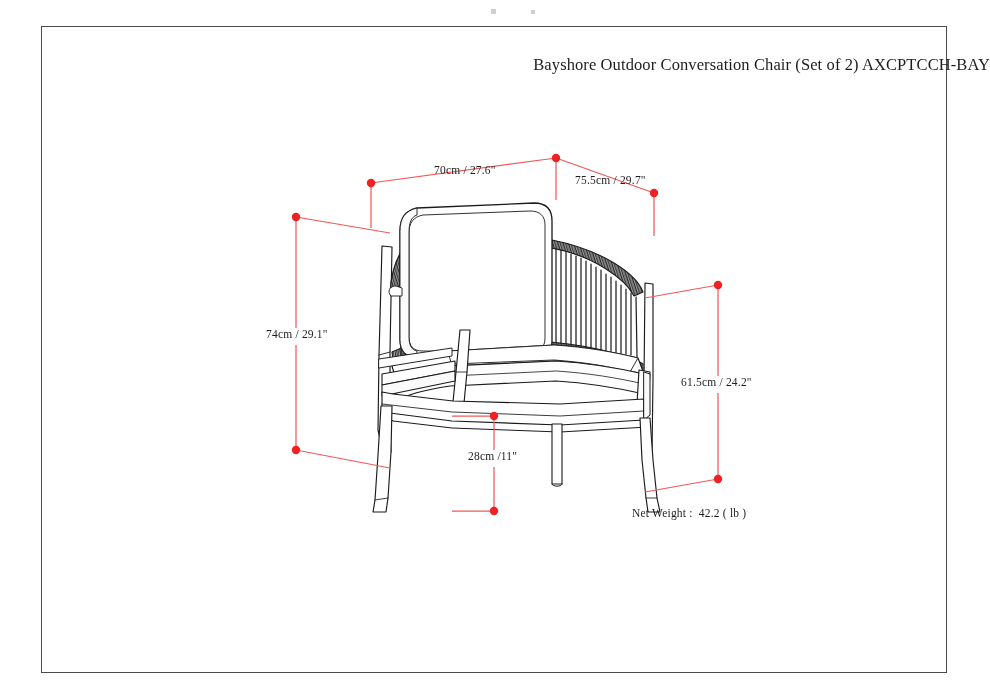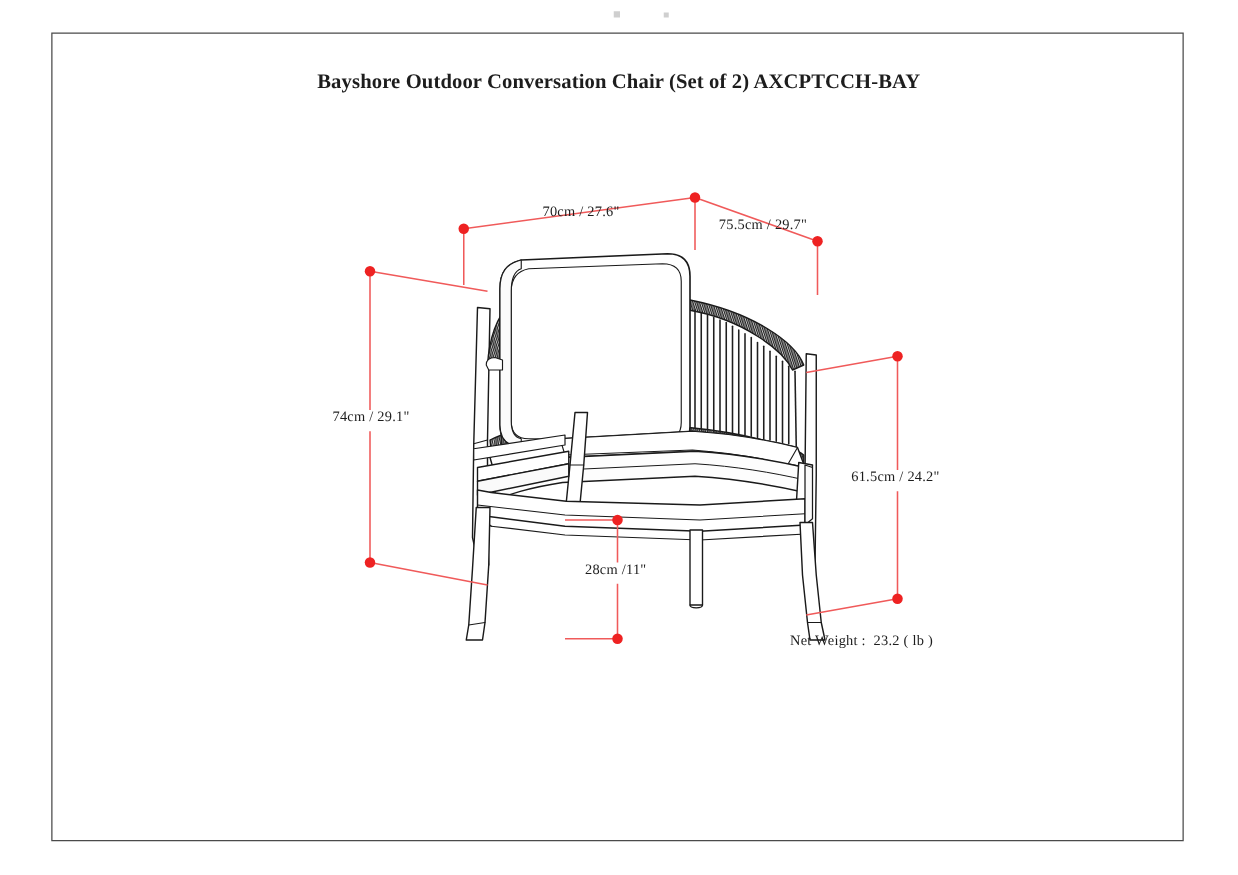--- a/index.html
+++ b/index.html
@@ -39,23 +39,23 @@
     border: 1.6px solid #4a4a4a;
     box-sizing: border-box;
     background: #ffffff;
   }
 
   #drawing-title {
     position: absolute;
     left: 0;
     top: 55px;
     width: 990px;
-    text-align: center;
+    text-align: right;
     font-size: 16.5px;
-    font-weight: 700;
+    font-weight: 400;
     letter-spacing: 0.1px;
     color: #1d1d1d;
     font-family: "Liberation Serif", "DejaVu Serif", serif;
   }
 
   #net-weight {
     position: absolute;
     left: 632px;
     top: 507px;
     font-size: 11.5px;
@@ -305,15 +305,15 @@
   <div class="dim-label" id="dim-width-label">70cm / 27.6"</div>
 
   <div class="dim-label" id="dim-depth-label">75.5cm / 29.7"</div>
 
   <div class="dim-label" id="dim-height-label">74cm / 29.1"</div>
 
   <div class="dim-label" id="dim-seatdepth-label">61.5cm / 24.2"</div>
 
   <div class="dim-label" id="dim-seatheight-label">28cm /11"</div>
 
-  <div id="net-weight">Net Weight :  23.2 ( lb )</div>
+  <div id="net-weight">Net Weight :  42.2 ( lb )</div>
 
 </div>
 
 </body></html>

